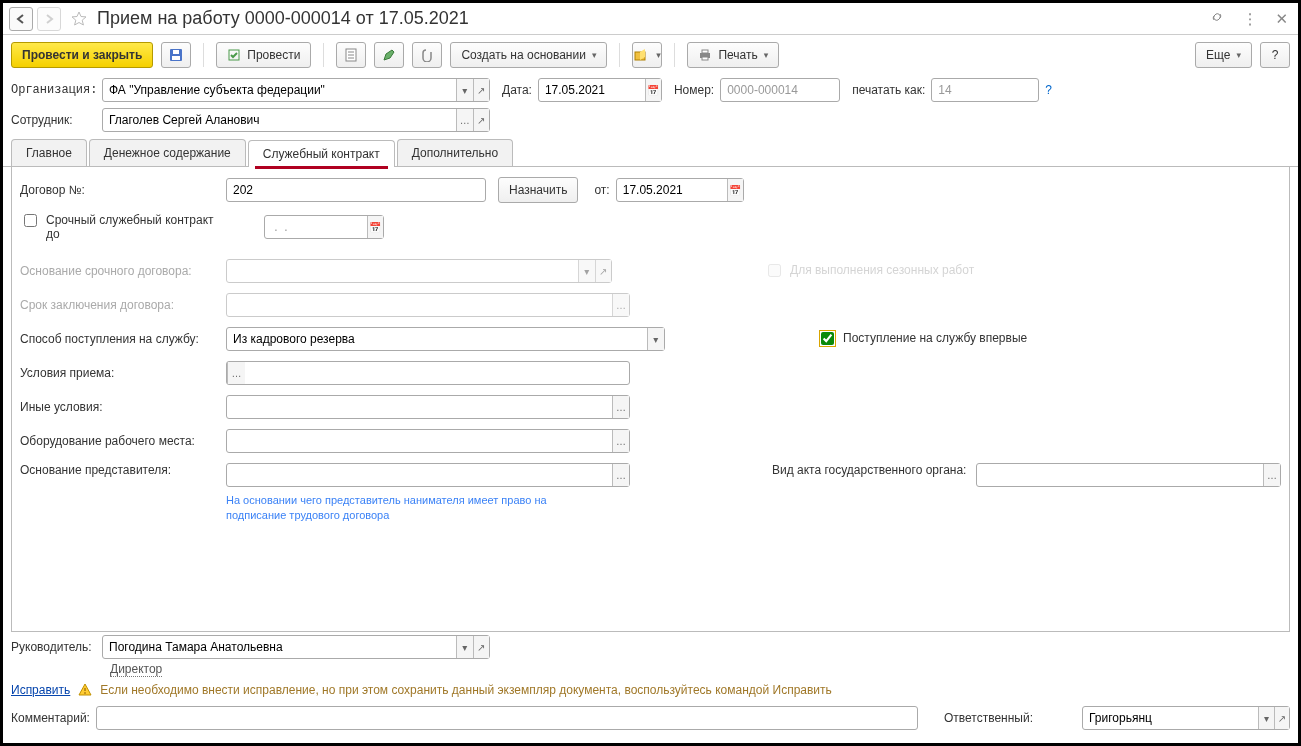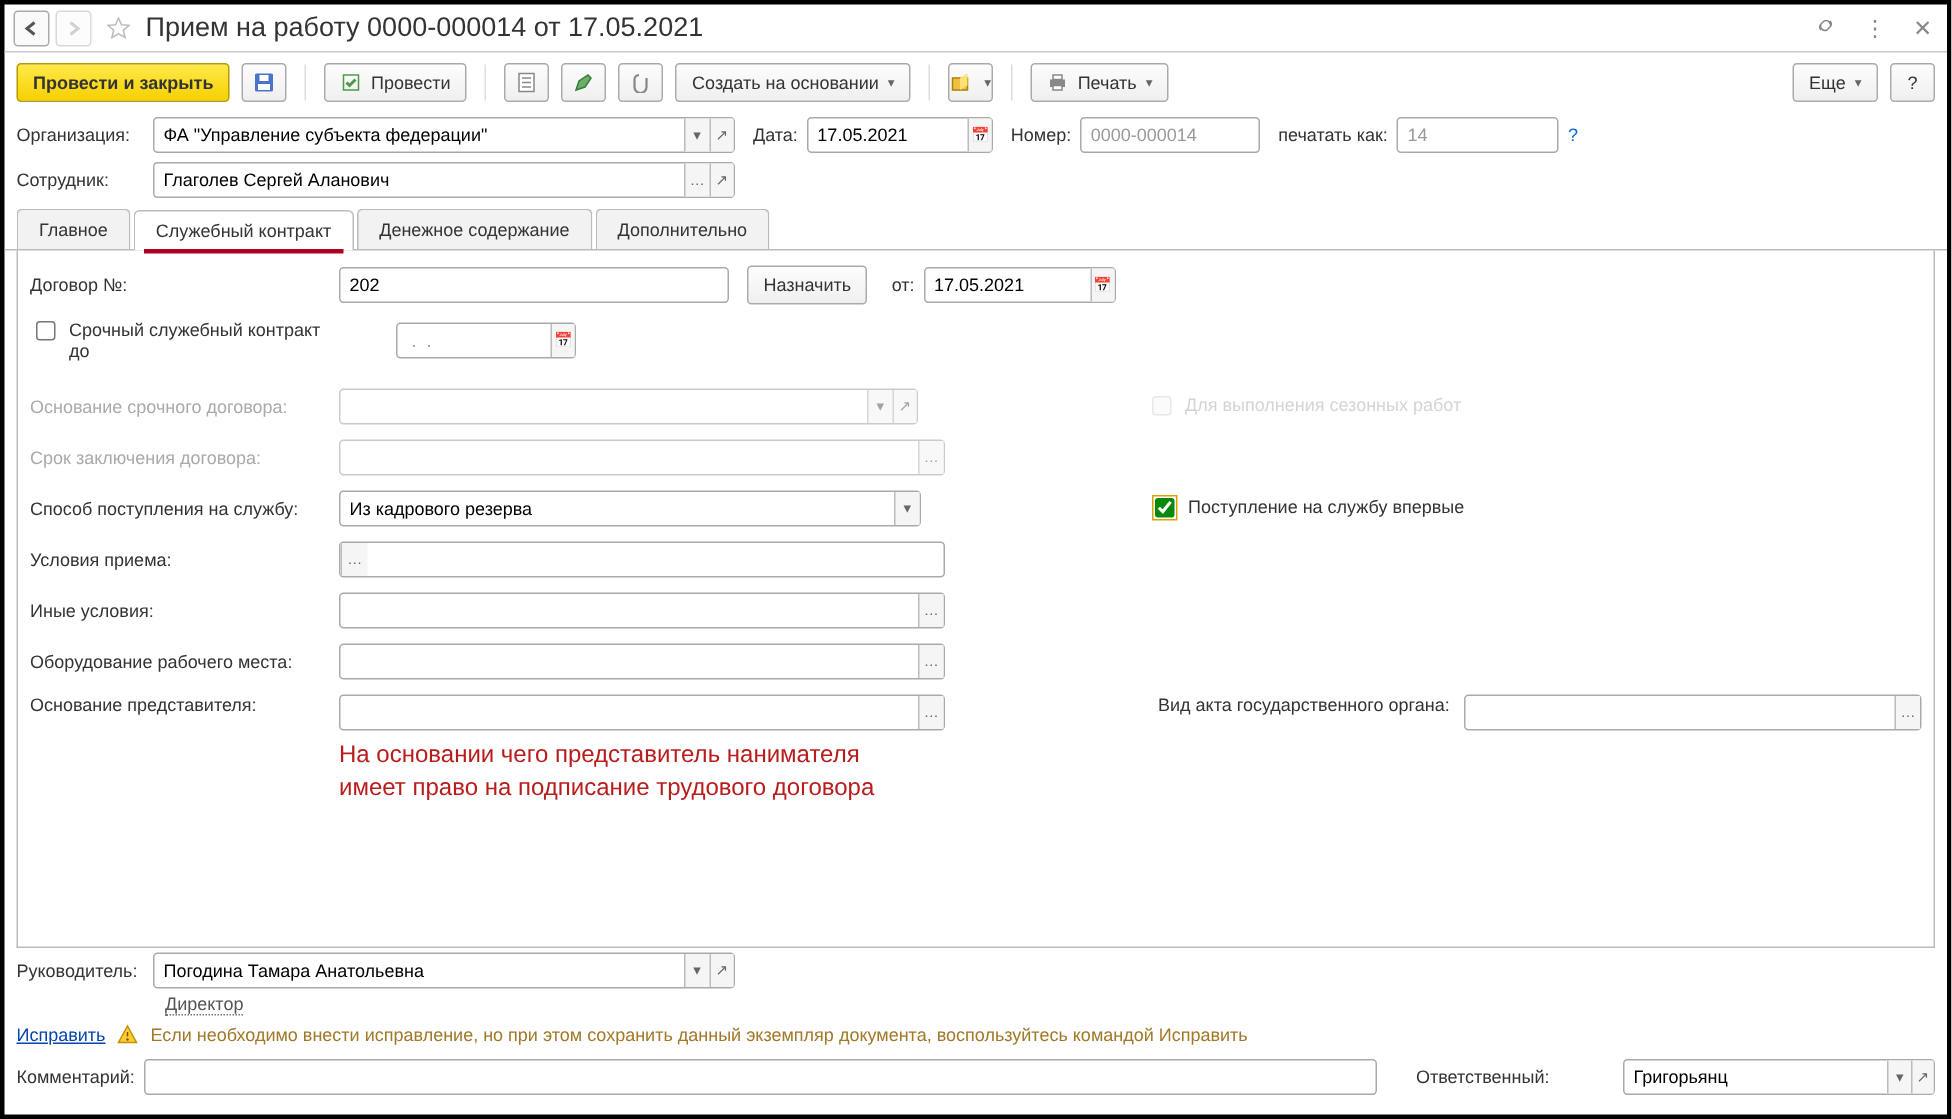--- a/index.html
+++ b/index.html
@@ -29,21 +29,21 @@
 .tab { padding: 6px 14px; border: 1px solid #bbb; border-bottom: none; border-radius: 4px 4px 0 0; background: #f2f2f2; margin-right: 2px; cursor: pointer; position: relative; }
 .tab.active { background: #fff; top: 1px; }
 .tab.active::after { content: ''; position: absolute; left: 6px; right: 6px; bottom: -2px; height: 3px; background: #b00020; }
 .panel { border: 1px solid #bbb; border-top: none; margin: 0 8px 0 8px; padding: 10px 8px; height: 465px; position: relative; }
 .form-row { display: flex; align-items: center; margin-bottom: 10px; gap: 6px; }
 .col1 { width: 200px; }
 .disabled-text { color: #aaa; }
 .checkbox-wrap { display: flex; align-items: flex-start; gap: 6px; }
 .cb { width: 13px; height: 13px; margin-top: 1px; }
 .green-cb { accent-color: #0a8a0a; border: 1px solid #d90; }
-.note { color: #b91c1c; font-size: 16px; line-height: 1.35; }
+.note { color: #3b82f6; font-size: 11px; line-height: 1.35; }
 .dotted-link { color: #555; text-decoration: none; border-bottom: 1px dotted #777; }
 .fix-row { display: flex; align-items: center; gap: 8px; padding: 3px 8px; }
 .blue-link { color: #0645ad; text-decoration: underline; cursor: pointer; }
 .warn-icon { width: 14px; color: #d58a00; }
 .warn-text { color: #a07828; }
 .footer { display: flex; align-items: center; padding: 6px 8px 8px 8px; gap: 6px; }
 svg { display: block; }
 </style>
 </head>
 <body>
@@ -139,21 +139,21 @@
     <div class="toolbar-right">
       <div class="btn">
           <span>Еще</span>
           <span style="font-size:9px;color:#666;">▾</span>
         </div>
       <div class="btn btn-icon">?</div>
     </div>
   </div>
 
   <div class="row">
-    <span class="lbl" style="width:85px;">Организация:</span>
+    <span class="lbl" style="width:85px;font-family:Liberation Mono, monospace;">Организация:</span>
     <div class="combo" style="width:388px;">
       <input value="ФА &quot;Управление субъекта федерации&quot;" style="">
       <div class="cbtn">▾</div>
       <div class="cbtn">↗</div>
     </div>
     <span class="lbl" style="margin-left:6px;">Дата:</span>
     <div class="combo" style="width:124px;">
       <input value="17.05.2021" style="">
       <div class="cbtn">📅</div>
     </div>
@@ -171,22 +171,22 @@
     <span class="lbl" style="width:85px;">Сотрудник:</span>
     <div class="combo" style="width:388px;">
       <input value="Глаголев Сергей Аланович" style="">
       <div class="cbtn">…</div>
       <div class="cbtn">↗</div>
     </div>
   </div>
 
   <div class="tabs">
     <div class="tab">Главное</div>
+    <div class="tab">Денежное содержание</div>
     <div class="tab active">Служебный контракт</div>
-    <div class="tab">Денежное содержание</div>
     <div class="tab">Дополнительно</div>
   </div>
 
   <div class="panel">
     <div class="form-row">
       <span class="lbl col1">Договор №:</span>
       <div class="combo" style="width:260px;">
           <input value="202" style="">
         </div>
       <div class="btn" style="margin-left:6px;">Назначить</div>
@@ -226,21 +226,21 @@
     <div class="form-row">
       <span class="lbl col1 disabled-text">Срок заключения договора:</span>
       <div class="combo" style="width:404px;opacity:.6;">
         <input disabled="" style="">
         <div class="cbtn">…</div>
       </div>
     </div>
 
     <div class="form-row">
       <span class="lbl col1">Способ поступления на службу:</span>
-      <div class="combo" style="width:388px;">
+      <div class="combo" style="width:439px;">
         <input value="Из кадрового резерва" style="">
         <div class="cbtn">▾</div>
       </div>
       <div style="width:140px;"></div>
       <div class="checkbox-wrap">
         <input type="checkbox" checked="" class="cb green-cb" style="outline: rgb(217, 164, 0) solid 1px; outline-offset: 1px;">
         <span>Поступление на службу впервые</span>
       </div>
     </div>
 

